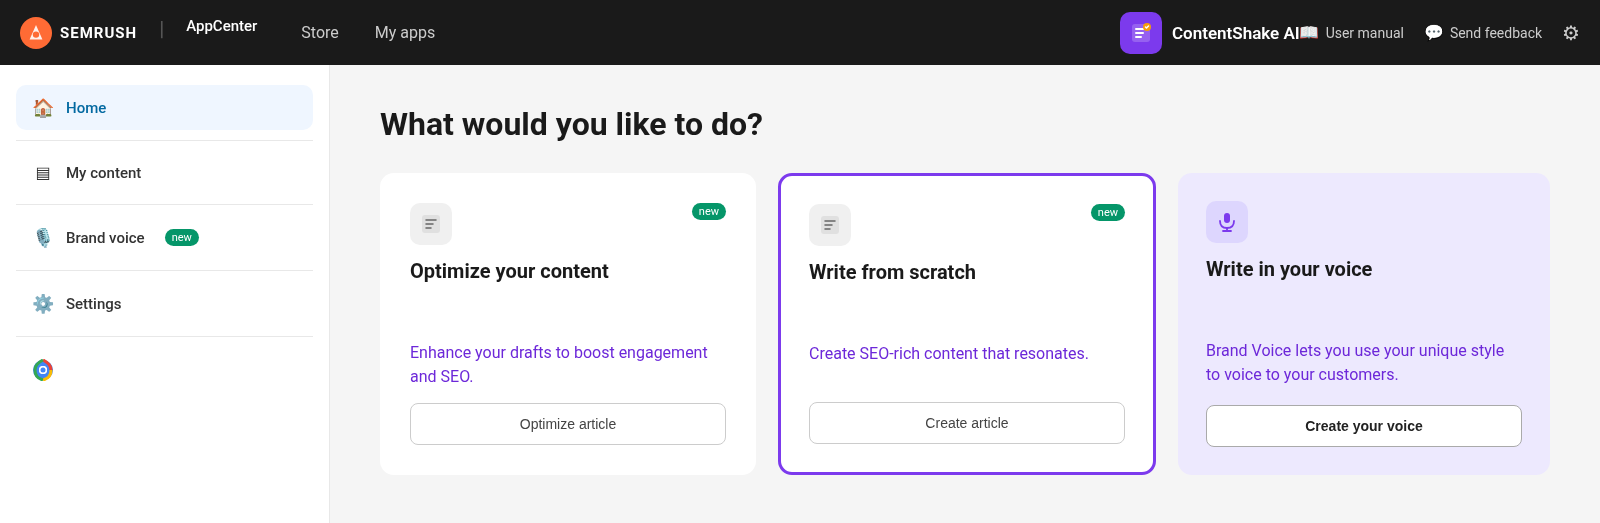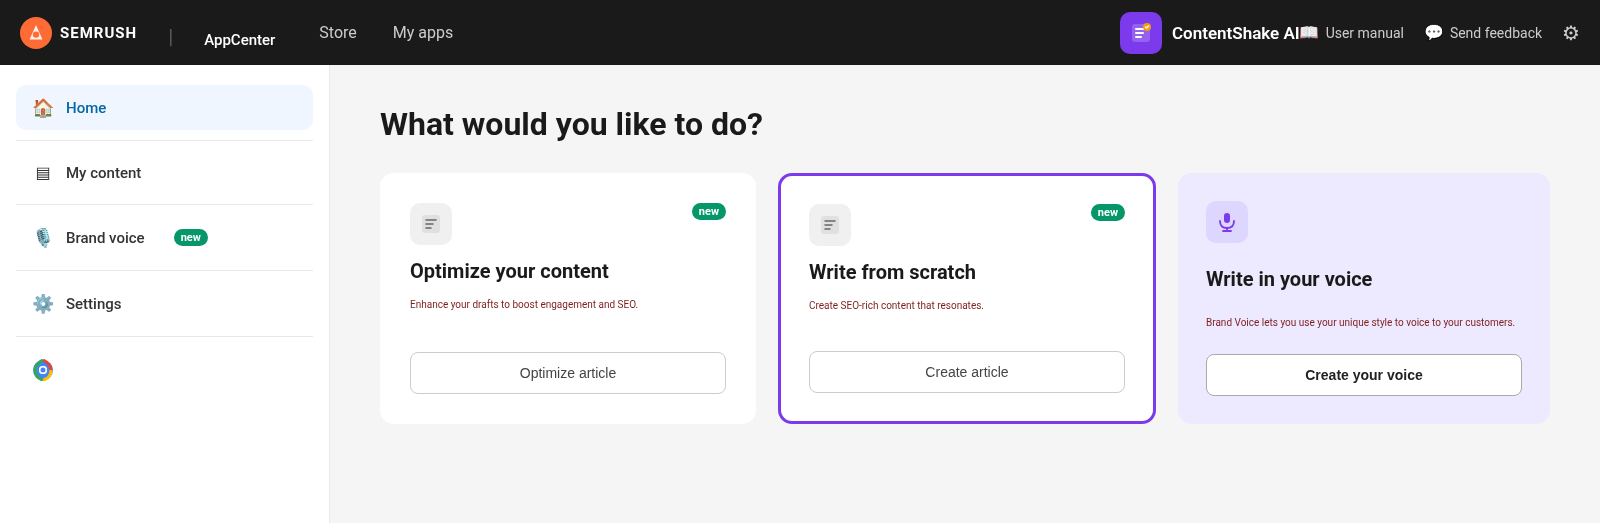--- a/index.html
+++ b/index.html
@@ -9,22 +9,22 @@
     .topnav {
       background: #1a1a1a;
       height: 65px;
       display: flex;
       align-items: center;
       padding: 0 20px;
       gap: 0;
     }
     .nav-brand {
       display: flex;
-      align-items: flex-end;
-      gap: 19px;
+      align-items: flex-start;
+      gap: 10px;
       color: white;
       font-size: 16px;
       font-weight: 600;
       margin-right: 30px;
     }
     .semrush-logo {
       display: flex;
       align-items: center;
       gap: 8px;
     }
@@ -139,24 +139,24 @@
     .active .sidebar-label { color: #0369a1; }
     .sidebar-divider {
       height: 1px;
       background: #e8e8e8;
       margin: 6px 0;
     }
     .new-badge {
       background: #059669;
       color: white;
       font-size: 11px;
-      font-weight: 700;
+      font-weight: 400;
       padding: 2px 7px;
       border-radius: 20px;
-      margin-left: 17px;
+      margin-left: 8px;
     }
 
     
     .content {
       flex: 1;
       padding: 40px 50px;
       background: #f5f5f5;
       overflow: hidden;
     }
     .page-title {
@@ -182,21 +182,20 @@
       gap: 14px;
       border: 2px solid transparent;
       position: relative;
     }
     .card.highlighted {
       border: 3px solid #7c3aed;
     }
     .card.purple-bg {
       background: #ede9fe;
       border: none;
-      gap: 24px;
     }
     .card-icon-row {
       display: flex;
       align-items: flex-start;
       justify-content: space-between;
     }
     .card-icon {
       width: 42px;
       height: 42px;
       background: #f0f0f0;
@@ -209,24 +208,25 @@
     }
     .card.purple-bg .card-icon {
       background: #ddd6fe;
     }
     .card-title {
       font-size: 20px;
       font-weight: 700;
       color: #1a1a1a;
     }
     .card-desc {
-      font-size: 10px;
-      color: #7f1d1d;
+      font-size: 16px;
+      color: #6d28d9;
       line-height: 1.5;
       flex: 1;
+      margin-top: 44px;
     }
     .card-btn {
       display: inline-block;
       padding: 12px 24px;
       border: 1.5px solid #ccc;
       border-radius: 8px;
       background: white;
       font-size: 14px;
       font-weight: 500;
       color: #444;

